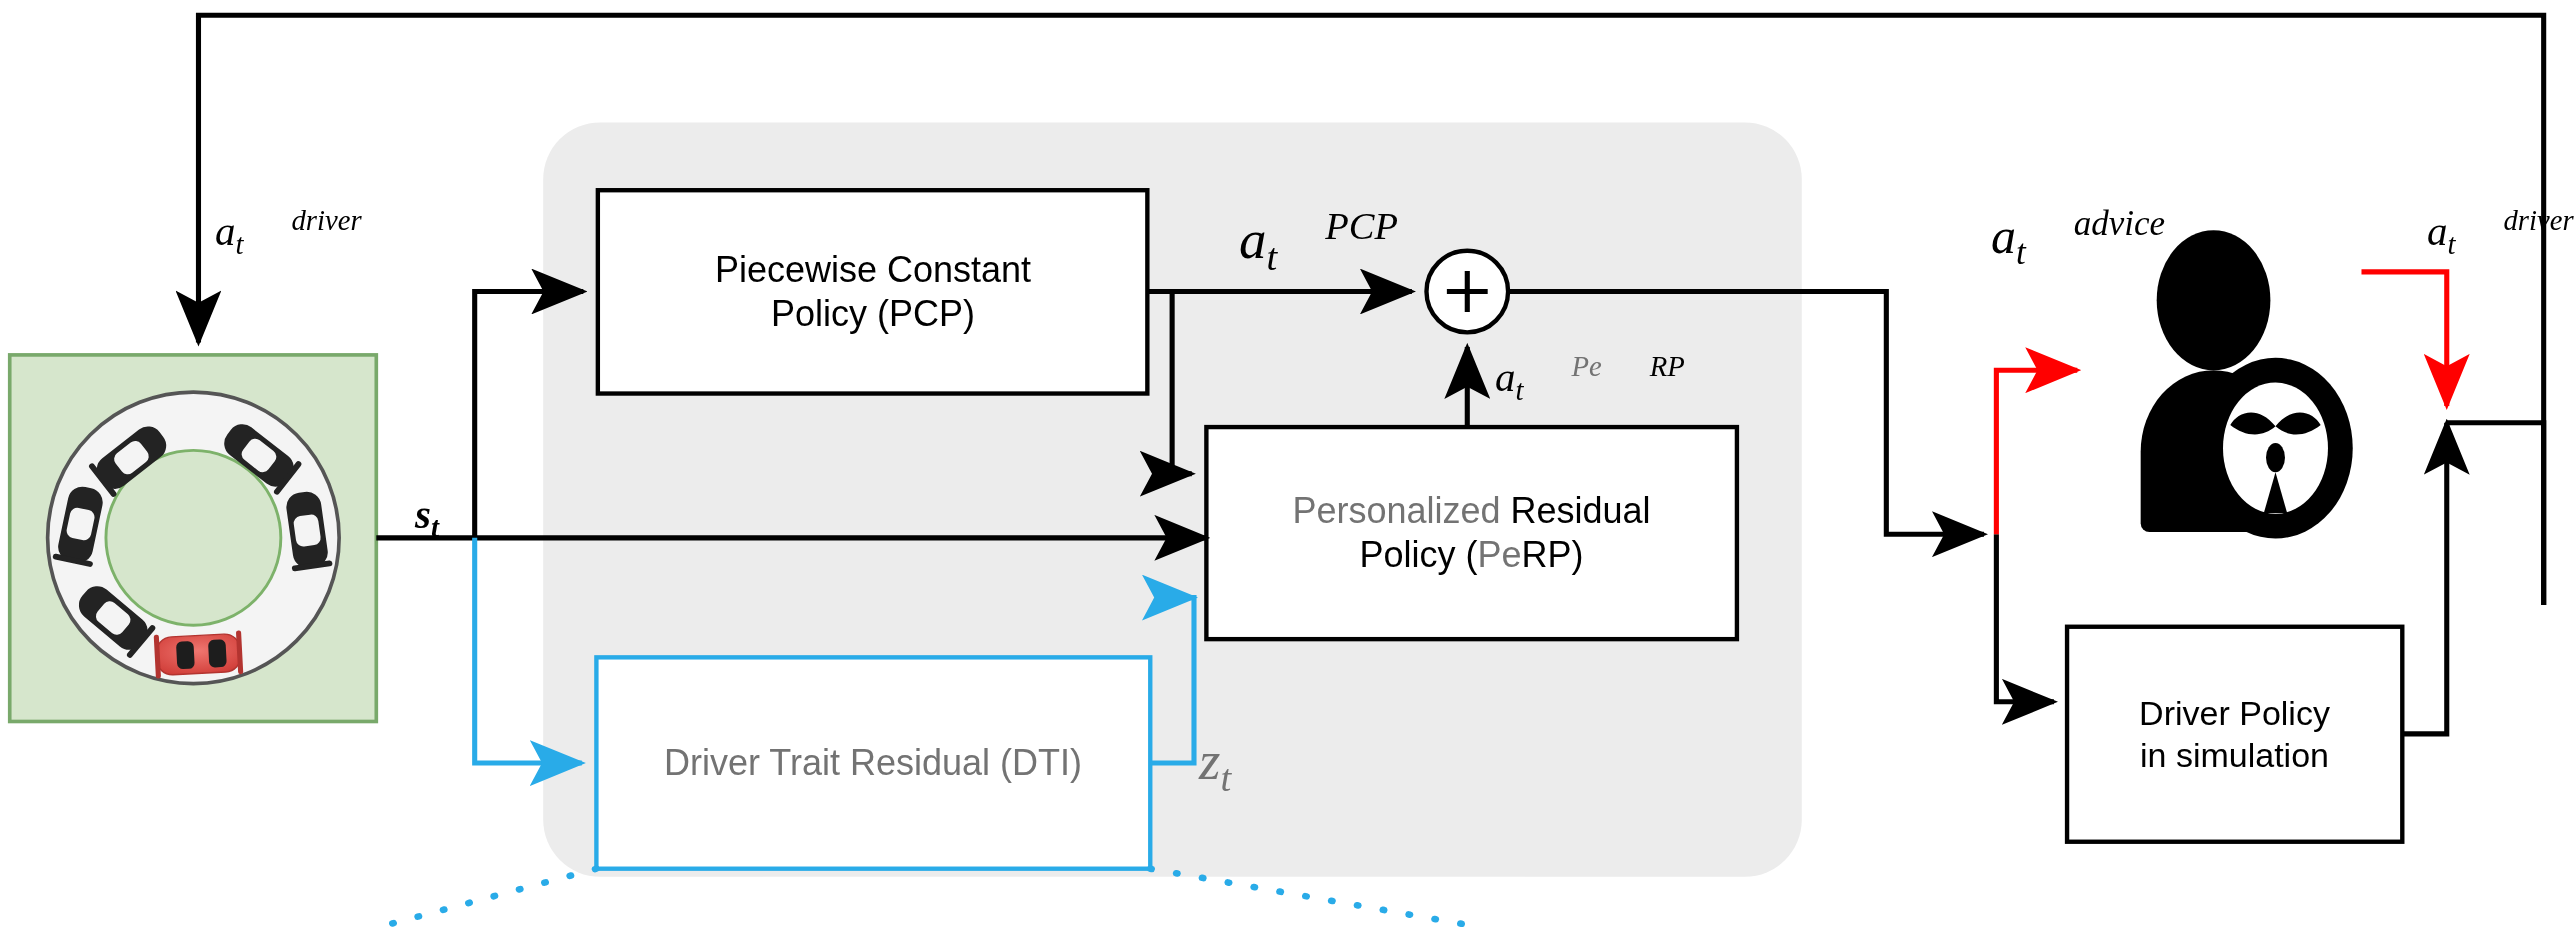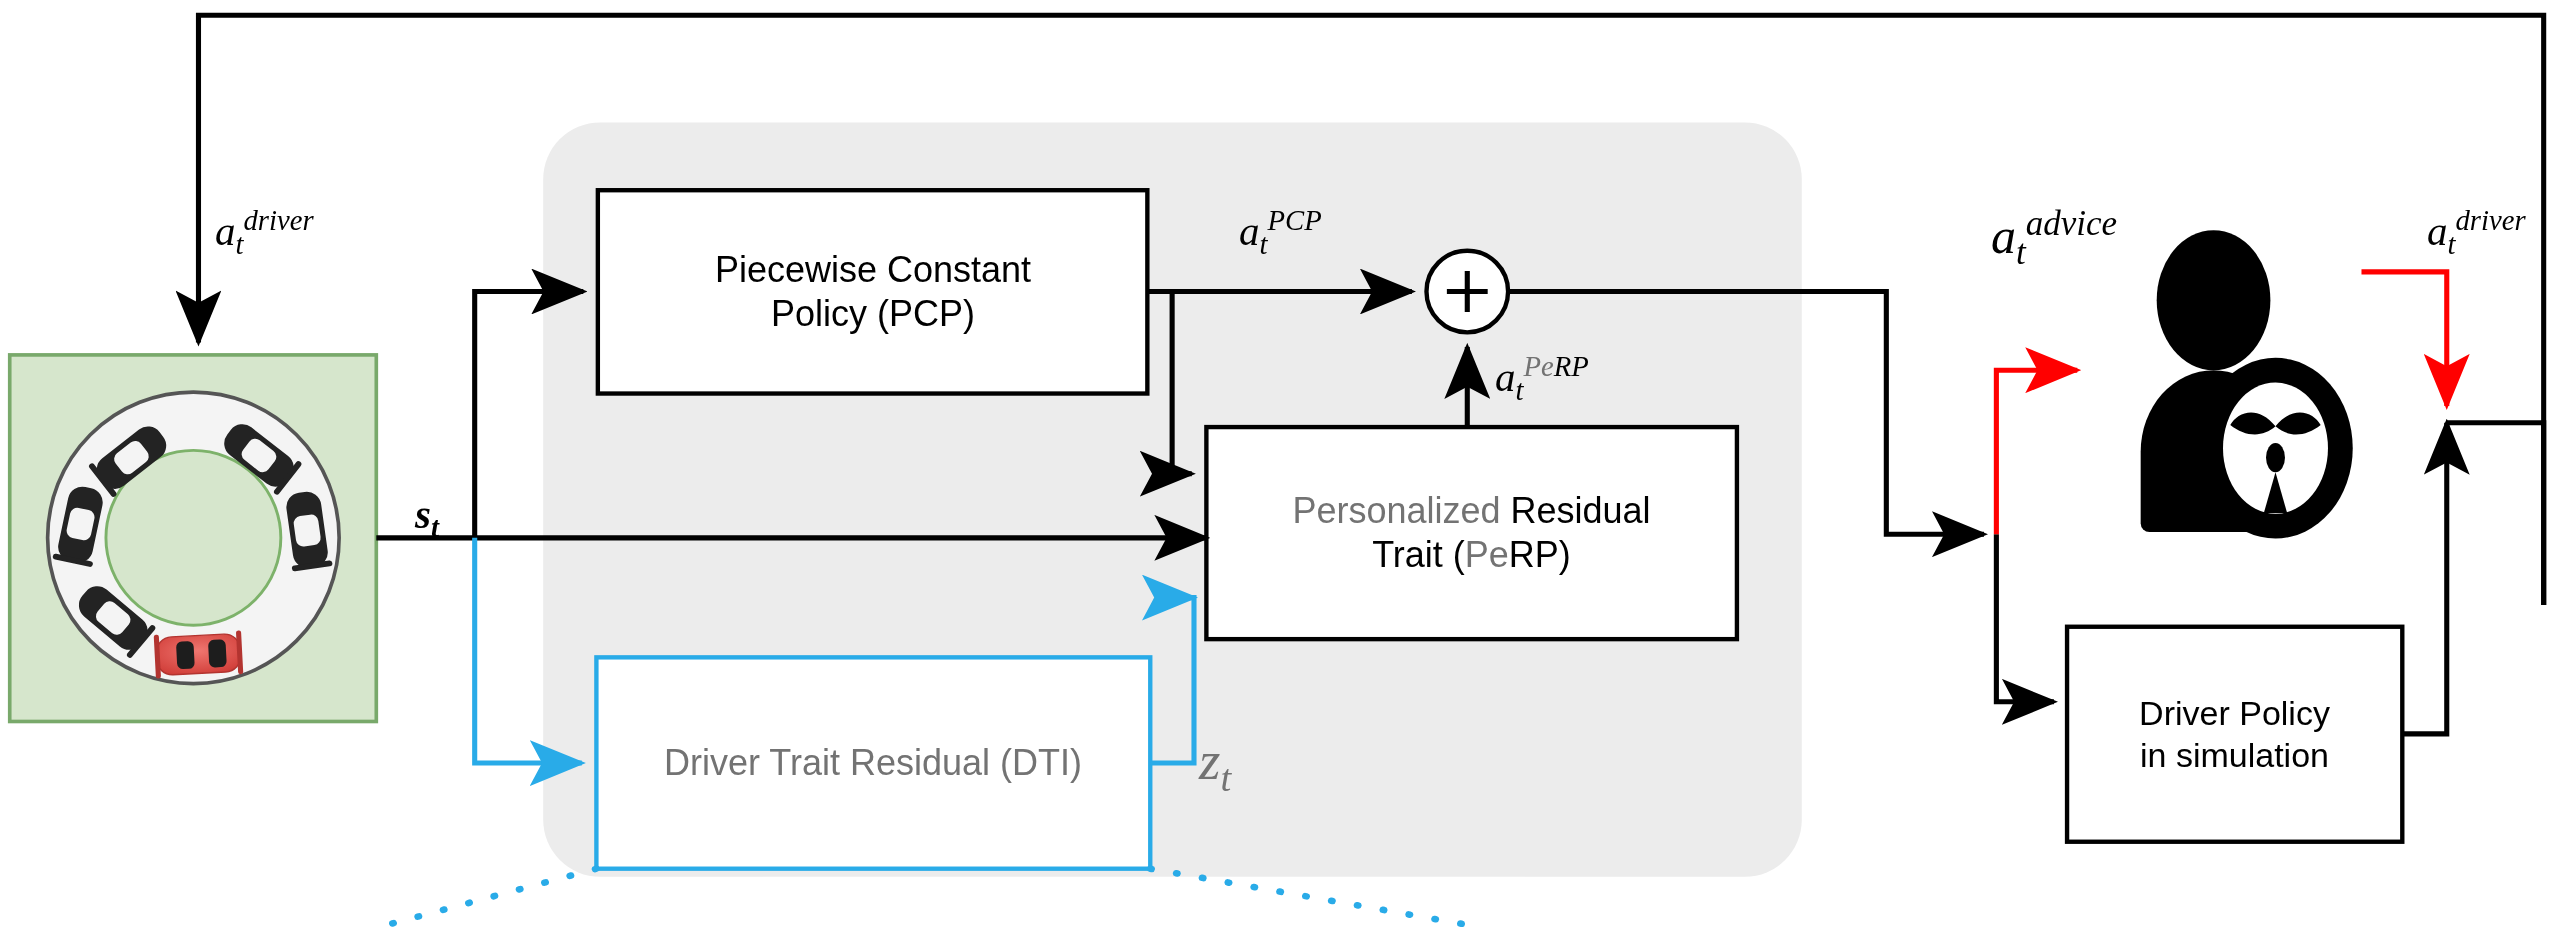--- a/index.html
+++ b/index.html
@@ -1,20 +1,20 @@
 <!DOCTYPE html>
 <html style="font-size:11.7px"><head>
 <meta charset="utf-8">
 <style>
   html,body{margin:0;padding:0;background:#fff;}
   body{font-family:"Liberation Sans",sans-serif;}
   #stage{position:relative;width:2576px;height:927px;overflow:hidden;background:#fff;}
   #stage svg{position:absolute;left:0;top:0;}
   .lbl{position:absolute;font-family:"Liberation Serif",serif;font-style:italic;white-space:nowrap;color:#000;}
-  .lbl .sup{font-size:0.70em;vertical-align:super;font-style:italic;}
+  .lbl .sup{font-size:0.70em;vertical-align:super;font-style:italic;margin-left:48px;}
   .lbl .sub{font-size:0.70em;vertical-align:sub;font-style:italic;}
   .boxtext{position:absolute;display:flex;align-items:center;justify-content:center;
            text-align:center;line-height:1.22;color:#000;font-family:"Liberation Sans",sans-serif;}
   .blue{color:#737373;}
 </style>
 </head>
 <body>
 
 <div id="stage">
 
@@ -141,21 +141,21 @@
   <div class="boxtext" style="left:598px;top:190px;width:550px;height:203px;font-size:36px;">
     <div>
       <span>Piecewise Constant</span><br>
       <span>Policy (PCP)</span>
     </div>
   </div>
 
   <div class="boxtext" style="left:1206px;top:427px;width:531px;height:212px;font-size:36px;">
     <div>
       <span class="blue">Personalized</span><span> Residual</span><br>
-      <span>Trait (</span><span class="blue">Pe</span><span>RP)</span>
+      <span>Policy (</span><span class="blue">Pe</span><span>RP)</span>
     </div>
   </div>
 
   <div class="boxtext blue" style="left:596px;top:657px;width:554px;height:211px;font-size:36px;">
     <span>Driver Trait Residual (DTI)</span>
   </div>
 
   <div class="boxtext" style="left:2067px;top:627px;width:335px;height:215px;font-size:34px;">
     <div>
       <span>Driver Policy</span><br>
@@ -164,21 +164,21 @@
   </div>
 
   <div class="lbl" style="left:215px;top:204px;font-size:41px;">
     <span>a</span><span class="sub">t</span><span class="sup">driver</span>
   </div>
 
   <div class="lbl" style="left:407px;top:490px;font-size:41px;font-weight:bold;margin-left:8px;">
     <span>s</span><span class="sub">t</span>
   </div>
 
-  <div class="lbl" style="left:1239px;top:204px;font-size:41px;text-align:center;">
+  <div class="lbl" style="left:1239px;top:204px;font-size:55px;text-align:center;">
     <span>a</span><span class="sub">t</span><span class="sup">PCP</span>
   </div>
 
   <div class="lbl" style="left:1495px;top:350px;font-size:41px;">
     <span>a</span><span class="sub">t</span><span class="sup blue">Pe</span><span class="sup">RP</span>
   </div>
 
   <div class="lbl" style="left:1991px;top:204px;font-size:50px;">
     <span>a</span><span class="sub">t</span><span class="sup">advice</span>
   </div>

